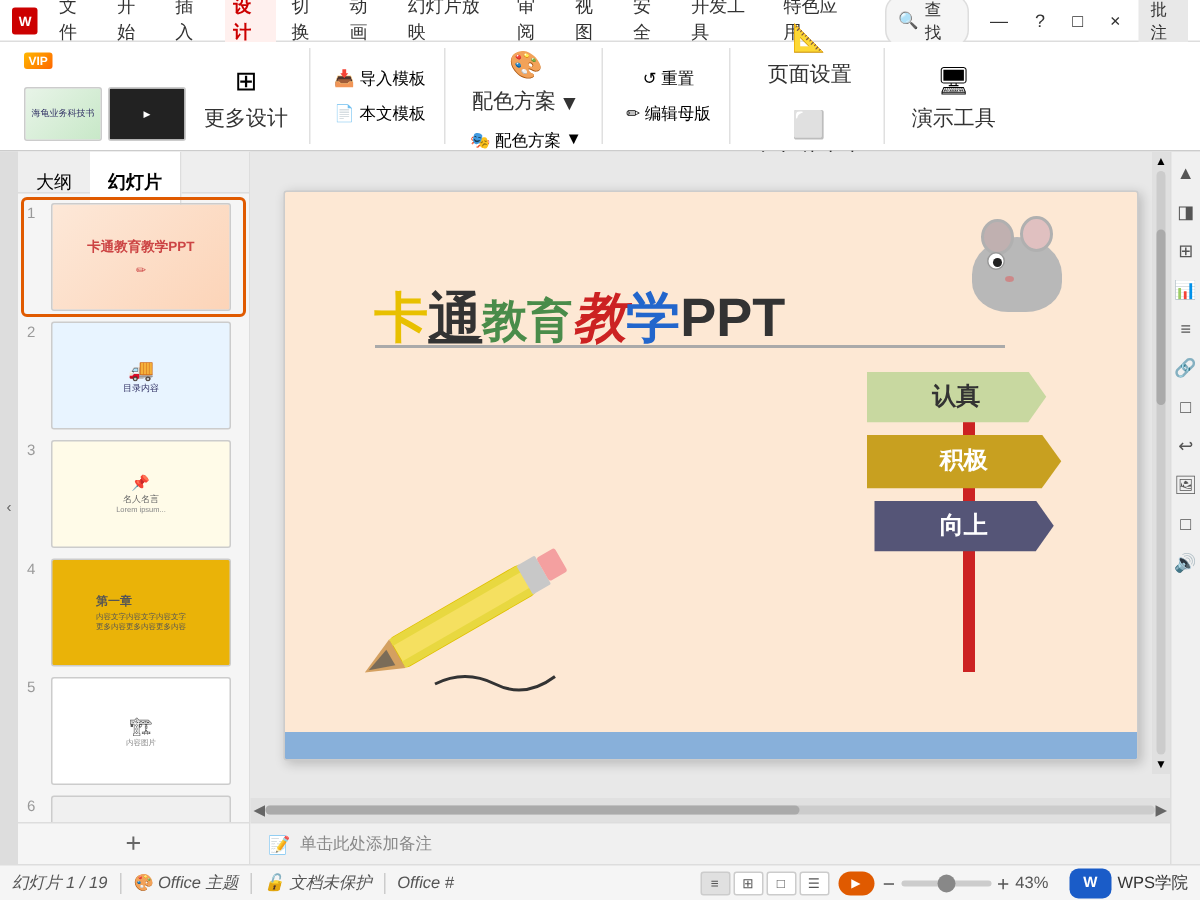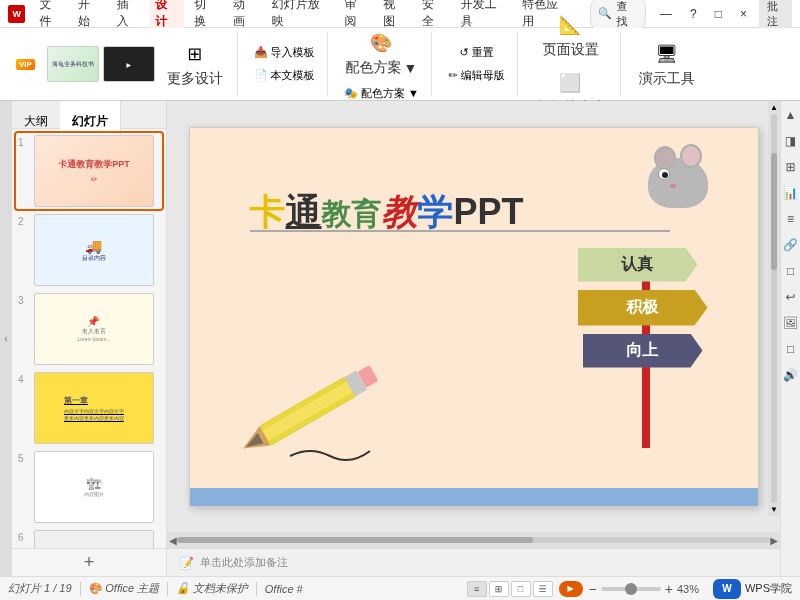--- a/index.html
+++ b/index.html
@@ -156,21 +156,21 @@
     <span style="cursor:pointer;padding:2px 6px;">□</span>
     <span style="cursor:pointer;padding:2px 6px;">×</span>
     <span style="cursor:pointer;padding:2px 8px;background:#e8e8e8;border-radius:2px;font-size:11px;">批注</span>
   </div>
 </div>
 
 <div class="ribbon">
   <div class="ribbon-content">
 
     <div class="ribbon-group" style="flex-direction:row;align-items:center;gap:6px;">
-      <div style="display:flex;flex-direction:row;gap:12px;">
+      <div style="display:flex;flex-direction:column;gap:12px;">
         <div style="display:flex;gap:2px;align-items:center;">
           <span class="vip-label" style="background:linear-gradient(135deg,#ffb800,#ff6600);color:#fff;font-size:8px;padding:1px 3px;border-radius:2px;font-weight:bold;">VIP</span>
         </div>
         <div class="ribbon-thumbnail-group">
           <div class="template-thumb thumb1">
             <div style="font-size:6px;color:#336;text-align:center;">海龟业务科技书</div>
           </div>
           <div class="template-thumb thumb2">
             <div style="font-size:6px;color:#fff;background:#222;width:100%;height:100%;display:flex;align-items:center;justify-content:center;">▶</div>
           </div>
@@ -276,21 +276,21 @@
           <div style="font-size:7px;text-align:center;padding:2px;">
             <span style="font-size:10px;">📌</span>
             <div style="font-size:6px;color:#666;">名人名言</div>
             <div style="font-size:5px;color:#888;">Lorem ipsum...</div>
           </div>
         </div>
       </div>
 
       <div class="slide-item">
         <div class="slide-num">4</div>
-        <div class="slide-thumb" style="background:#fde047;text-decoration:underline;">
+        <div class="slide-thumb" style="background:#eab308;">
           <div style="font-size:6px;padding:2px;color:#555;">
             <div style="font-size:8px;font-weight:bold;margin-bottom:2px;">第一章</div>
             <div style="font-size:5px;line-height:1.4;">内容文字内容文字内容文字</div>
             <div style="font-size:5px;line-height:1.4;">更多内容更多内容更多内容</div>
           </div>
         </div>
       </div>
 
       <div class="slide-item">
         <div class="slide-num">5</div>

